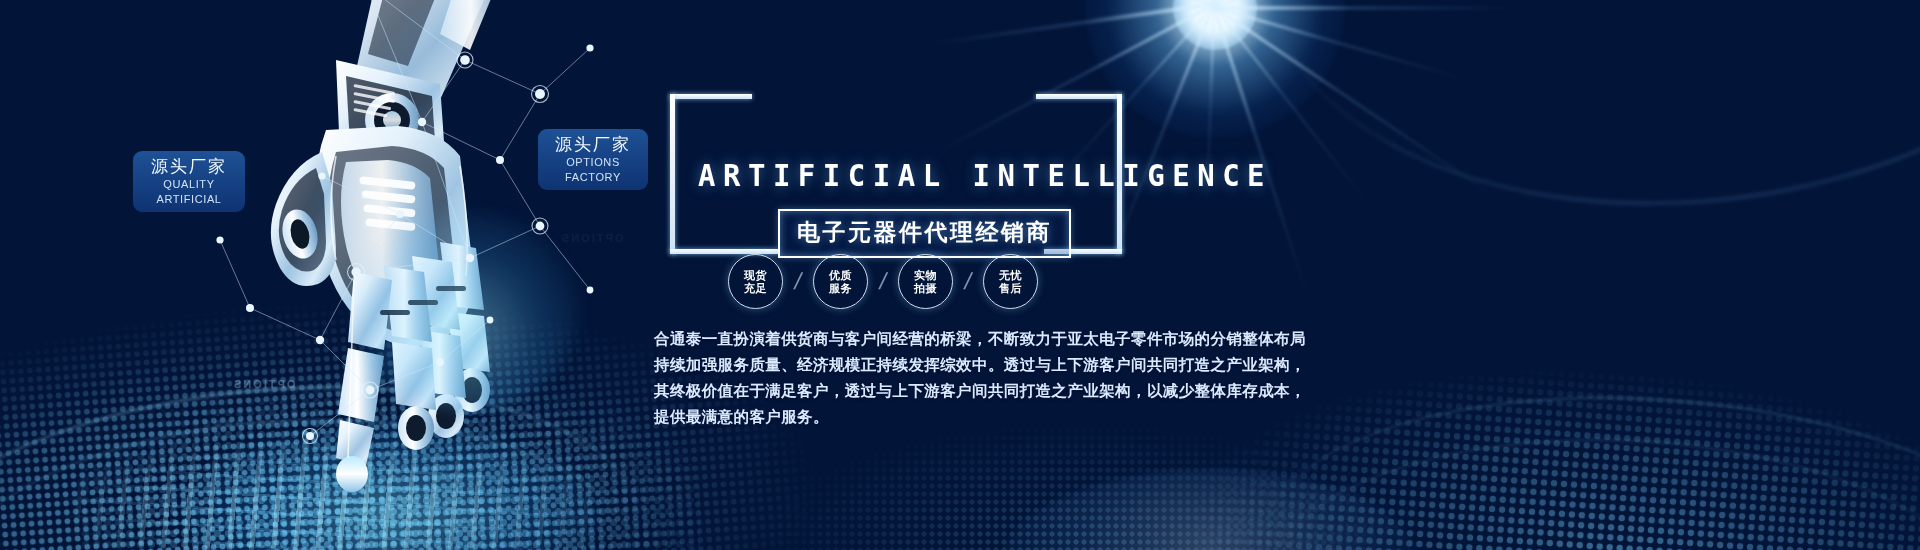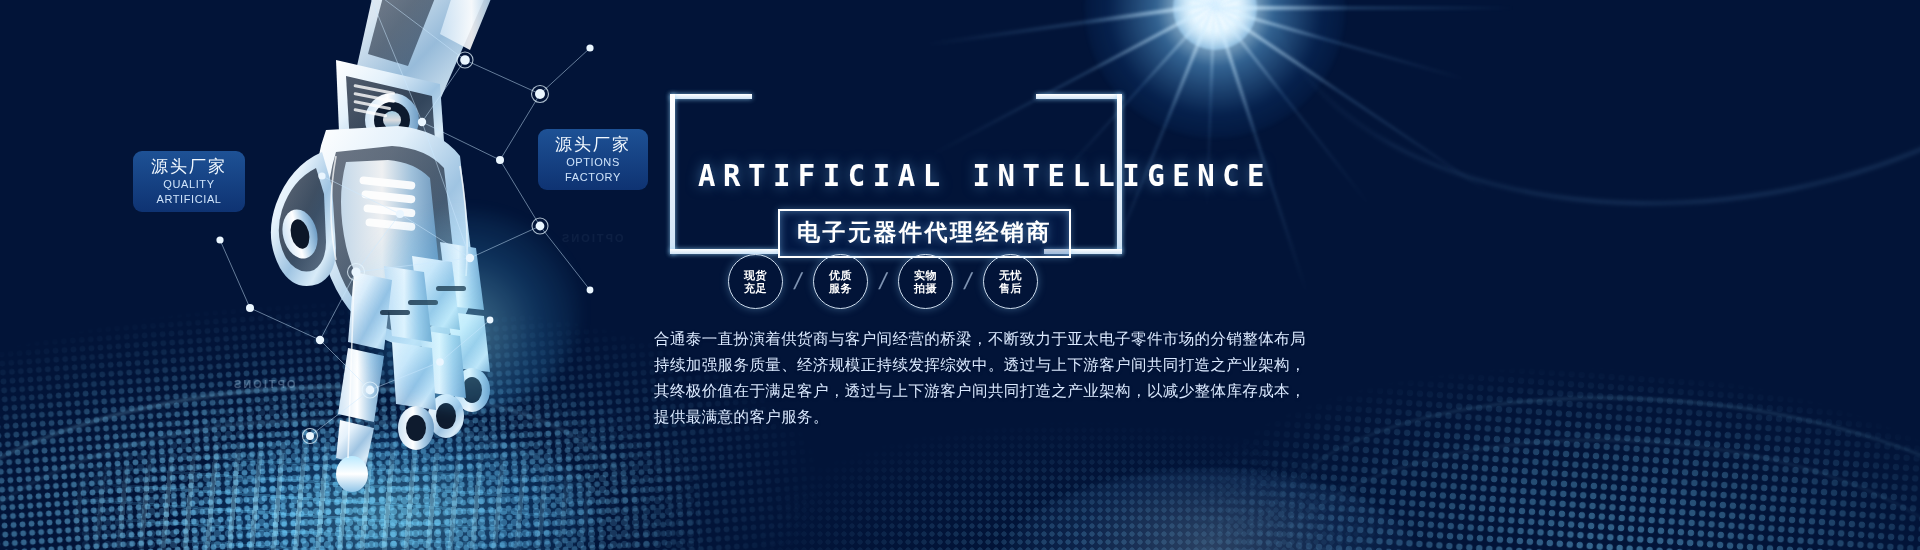--- a/index.html
+++ b/index.html
@@ -188,20 +188,21 @@
   .sep {
     flex:0 0 auto; width:30px; text-align:center; color:rgba(205,228,255,.62);
     font-size:23px; font-weight:300; transform:skewX(-12deg);
   }
 
   
   .para {
     position:absolute; left:6px; top:248px; width:680px;
     color:#dbeaff; font-size:15.5px; line-height:26px; letter-spacing:.4px;
     text-shadow:0 1px 3px rgba(0,15,50,.8);
+    font-weight:bold;
   }
   .para div { white-space:nowrap; }
 </style>
 </head>
 <body>
 
 <div id="banner">
 
   <div class="bg-base"></div>
 

